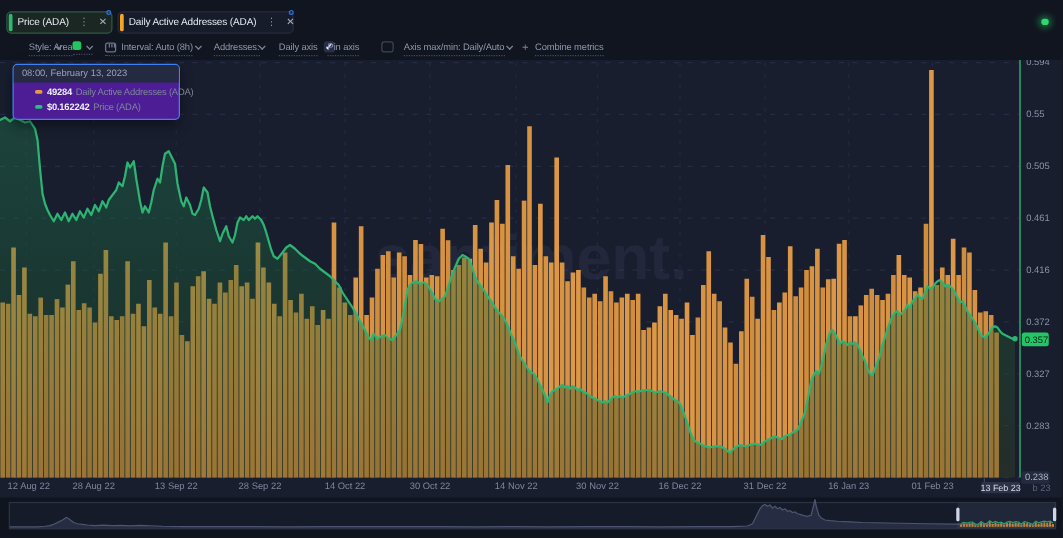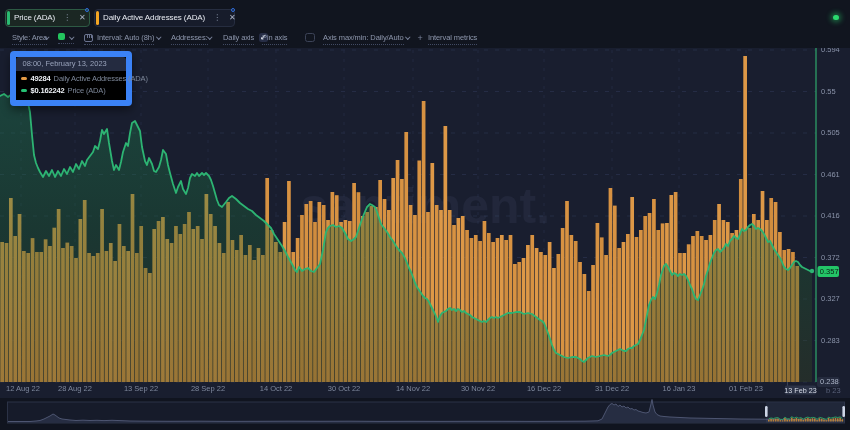--- a/index.html
+++ b/index.html
@@ -4,21 +4,21 @@
 html,body{width:850px;height:430px;background:#10141f;font-family:"Liberation Sans",sans-serif;overflow:hidden;position:relative}
 .abs{position:absolute}
 .tab{position:absolute;top:8.5px;height:18px;border-radius:4px;display:flex;align-items:center;font-size:8px;letter-spacing:-0.1px;color:#e8ebf2;white-space:nowrap}
 .tab .accent{position:absolute;left:1px;top:1px;bottom:1px;width:2.5px;border-radius:3px}
 .tab .dots{color:#8f98ac;font-size:8px;margin-left:8px}
 .tab .x{color:#aab2c4;font-size:8px;margin-left:8px}
 .bluedot{position:absolute;width:4px;height:4px;border-radius:50%;border:1.4px solid #2f6fe0;top:7.5px}
 .tb{position:absolute;top:33px;height:12px;font-size:7.5px;letter-spacing:-0.1px;color:#8e97ad;white-space:nowrap}
 .dotted{border-bottom:1px dotted #414a63;padding-bottom:2px}
 .chev{width:3.5px;height:3.5px;border-right:1px solid #79829a;border-bottom:1px solid #79829a;transform:rotate(45deg)}
-.tooltip{position:absolute;left:9.5px;top:50.5px;width:122px;background:#000000;border:6px solid #3b82f6;border-radius:4px;box-shadow:0 4px 10px rgba(0,0,0,.45);z-index:5}
+.tooltip{position:absolute;left:9.5px;top:50.5px;width:134px;background:#4c1d95;border:1px solid #3b82f6;border-radius:4px;box-shadow:0 4px 10px rgba(0,0,0,.45);z-index:5}
 .tooltip .hd{background:#242b40;border-radius:3px 3px 0 0;padding:2.5px 0 2.5px 7px;font-size:7.5px;color:#98a2ba;height:14px}
 .tooltip .row{display:flex;align-items:center;font-size:7.5px;letter-spacing:-0.15px;color:#7d8799;padding:1.5px 0 1.5px 5px;white-space:nowrap}
 .tooltip .row b{color:#eef1f6;margin-right:3px;font-weight:bold}
 .dash{width:6px;height:2.5px;border-radius:2px;margin-right:4px;flex:0 0 auto}
 </style></head>
 <body>
 <svg width="850" height="430" viewBox="0 0 850 430" xmlns="http://www.w3.org/2000/svg" style="position:absolute;left:0;top:0" font-family="Liberation Sans, sans-serif">
     <rect x="0" y="48" width="850" height="350" fill="#191e2f"></rect>
     <g stroke="#252c45" stroke-width="1" stroke-dasharray="4 7">
       <line x1="0" y1="50" x2="816.0" y2="50"></line>
@@ -324,34 +324,34 @@
     <span class="x">✕</span>
 </div>
 <div class="bluedot" style="left:84.5px"></div>
 <div class="tab" style="left:94px;width:141px;background:#171c2b;border:1px solid #262d40">
   <span class="accent" style="background:#f5a623"></span>
   <span style="margin-left:8px">Daily Active Addresses (ADA)</span>
     <span class="dots">⋮</span>
     <span class="x">✕</span>
 </div>
 <div class="bluedot" style="left:230.5px"></div>
-<div class="tb dotted" style="left:12px">Style: Area</div>
+<div class="tb dotted" style="left:23px">Style: Area</div>
 <div class="tb chev" style="left:44.5px;top:35px"></div>
 <div class="tb dotted" style="left:58px;width:16px;height:11px"><span style="display:inline-block;width:7px;height:7px;border-radius:2px;background:#23c55e;vertical-align:top"></span></div>
 <div class="tb chev" style="left:69.5px;top:35px"></div>
 <div class="tb dotted" style="left:84px"><span style="display:inline-block;width:9px;height:8px;border:1px solid #6b7490;border-radius:2px;position:relative;vertical-align:-1.5px"><i style="position:absolute;left:1.5px;top:0;width:1px;height:3px;background:#6b7490"></i><i style="position:absolute;left:3.5px;top:0;width:1px;height:3px;background:#6b7490"></i><i style="position:absolute;left:5.5px;top:0;width:1px;height:3px;background:#6b7490"></i></span><span style="margin-left:4px">Interval: Auto (8h)</span></div>
 <div class="tb chev" style="left:157px;top:35px"></div>
 <div class="tb dotted" style="left:171px">Addresses:</div>
 <div class="tb chev" style="left:207.5px;top:35px"></div>
 <div class="tb dotted" style="left:223px">Daily axis</div>
 <div class="tb" style="left:258.5px;top:32.5px;width:9.5px;height:9.5px;background:#272e46;border-radius:2.5px;color:#f2f5fa;font-size:8px;font-weight:bold;text-align:center;line-height:9px">✓</div>
 <div class="tb dotted" style="left:262px">Pin axis</div>
 <div class="tb" style="left:305px;top:32.5px;width:9.5px;height:9.5px;border:1px solid #3c4357;border-radius:2.5px"></div>
 <div class="tb dotted" style="left:323px">Axis max/min: Daily/Auto</div>
 <div class="tb chev" style="left:405.5px;top:35px"></div>
 <div class="tb" style="left:417.5px;font-size:9px;top:32.5px;color:#79829a">+</div>
-<div class="tb dotted" style="left:428px">Interval metrics</div>
+<div class="tb dotted" style="left:428px">Combine metrics</div>
 <div class="tooltip">
   <div class="hd">08:00, February 13, 2023</div>
-  <div style="padding:2px 0 3px 0">
+  <div style="padding:2px 0 3px 12px">
     <div class="row"><span class="dash" style="background:#e59b44"></span><b>49284</b> Daily Active Addresses (ADA)</div>
     <div class="row"><span class="dash" style="background:#26c174"></span><b>$0.162242</b> Price (ADA)</div>
   </div>
 </div>
 </body></html>

